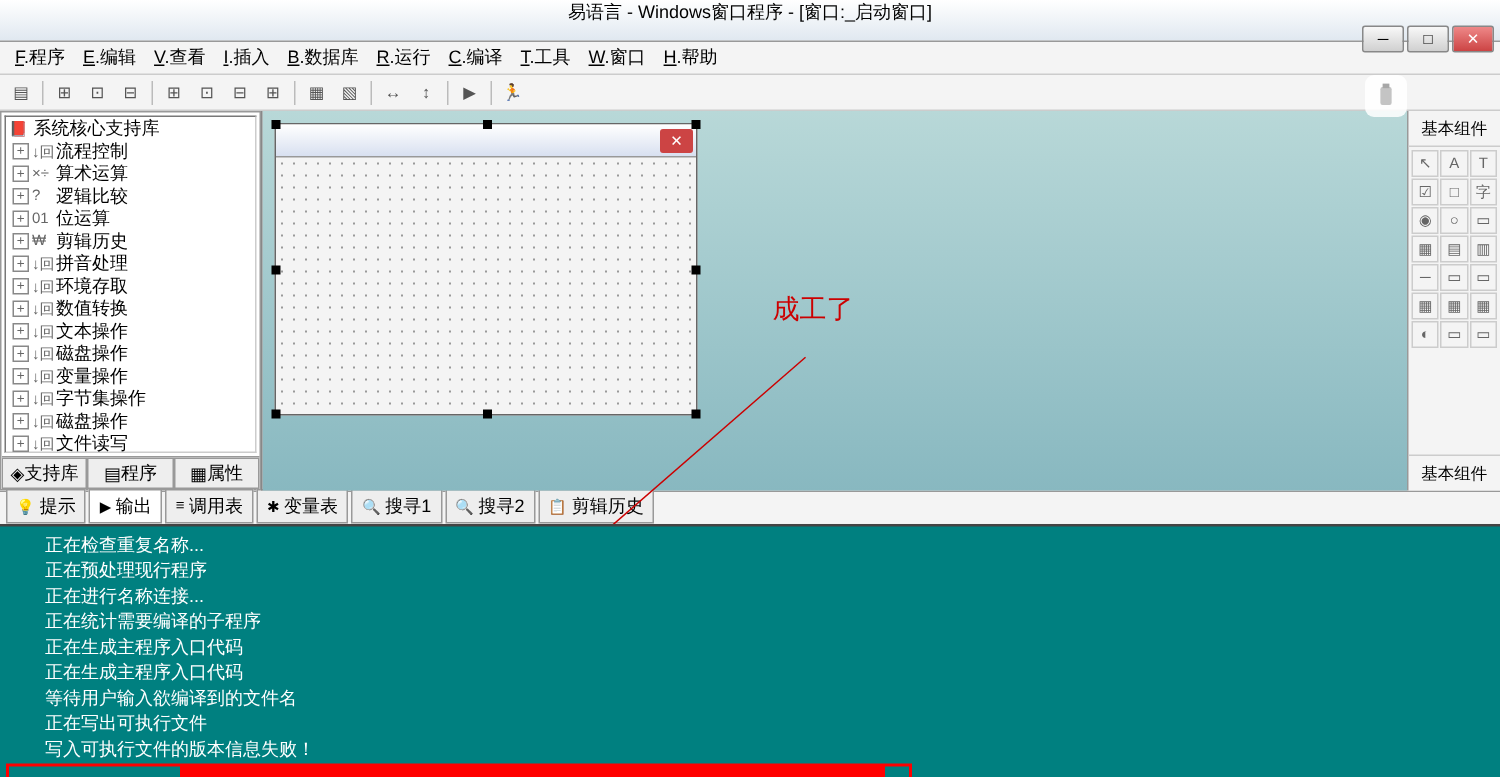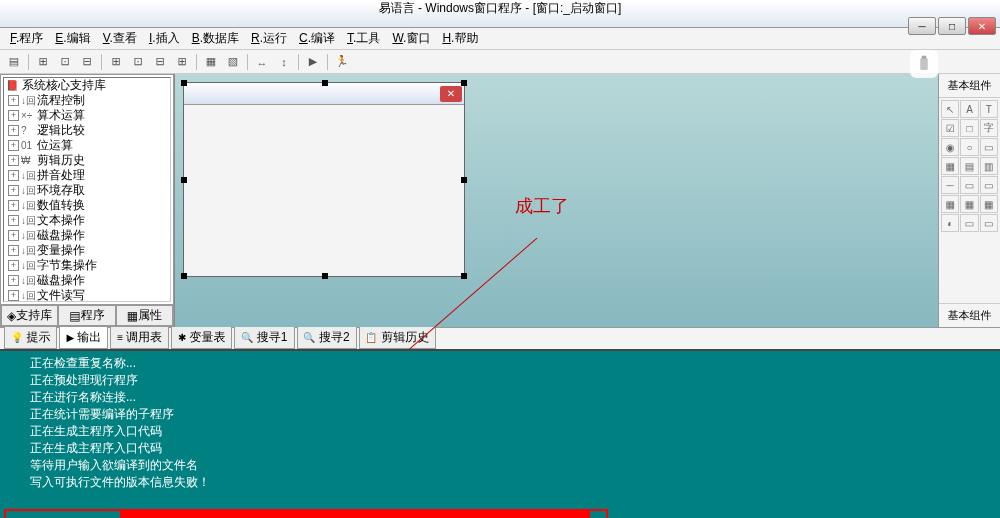--- a/index.html
+++ b/index.html
@@ -292,20 +292,21 @@
 <div class="console" id="console">
   <div class="highlight-box" style="left:4px; top:158px; width:604px; height:26px;"></div>
   <div class="redact" style="left:120px; top:159px; width:470px; height:24px;"></div>
 <div class="cline">正在检查重复名称...</div>
     <div class="cline">正在预处理现行程序</div>
     <div class="cline">正在进行名称连接...</div>
     <div class="cline">正在统计需要编译的子程序</div>
     <div class="cline">正在生成主程序入口代码</div>
     <div class="cline">正在生成主程序入口代码</div>
     <div class="cline">等待用户输入欲编译到的文件名</div>
+    <div class="cline">正在写出可执行文件</div>
     <div class="cline">写入可执行文件的版本信息失败！</div>
     <div class="cline"></div>
   </div>
 
 <div class="usb-icon">
   <svg width="18" height="18" viewBox="0 0 24 24">
       <rect x="7" y="4" width="10" height="16" rx="2" fill="#bbb"></rect>
       <rect x="9" y="1" width="6" height="4" fill="#999"></rect>
     </svg>
 </div>

